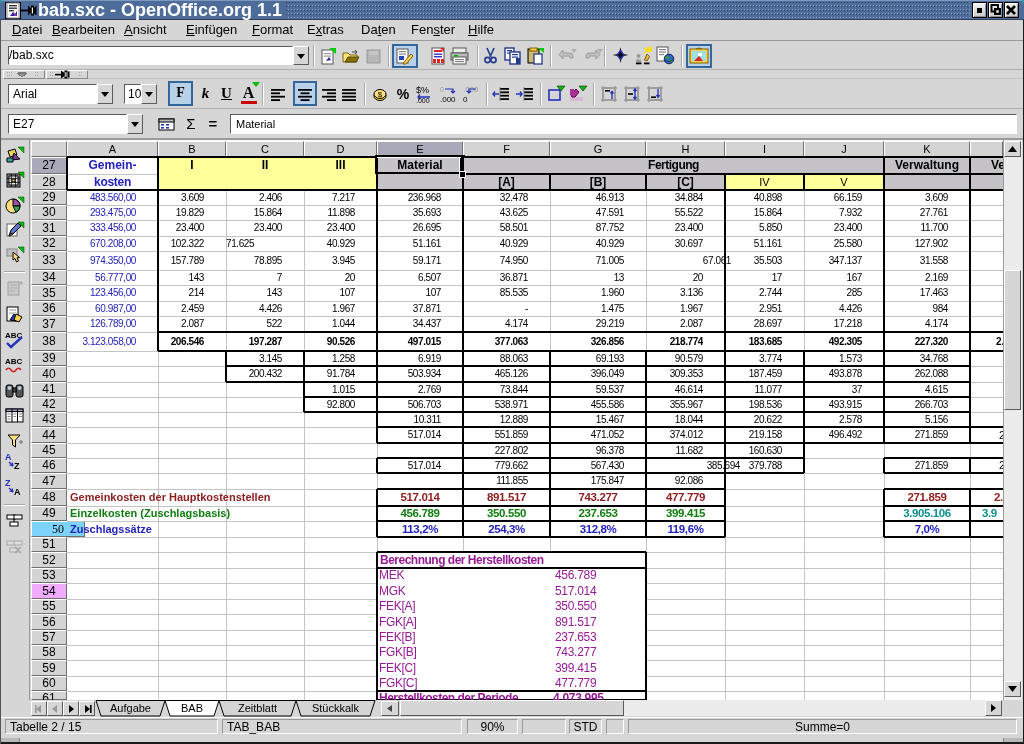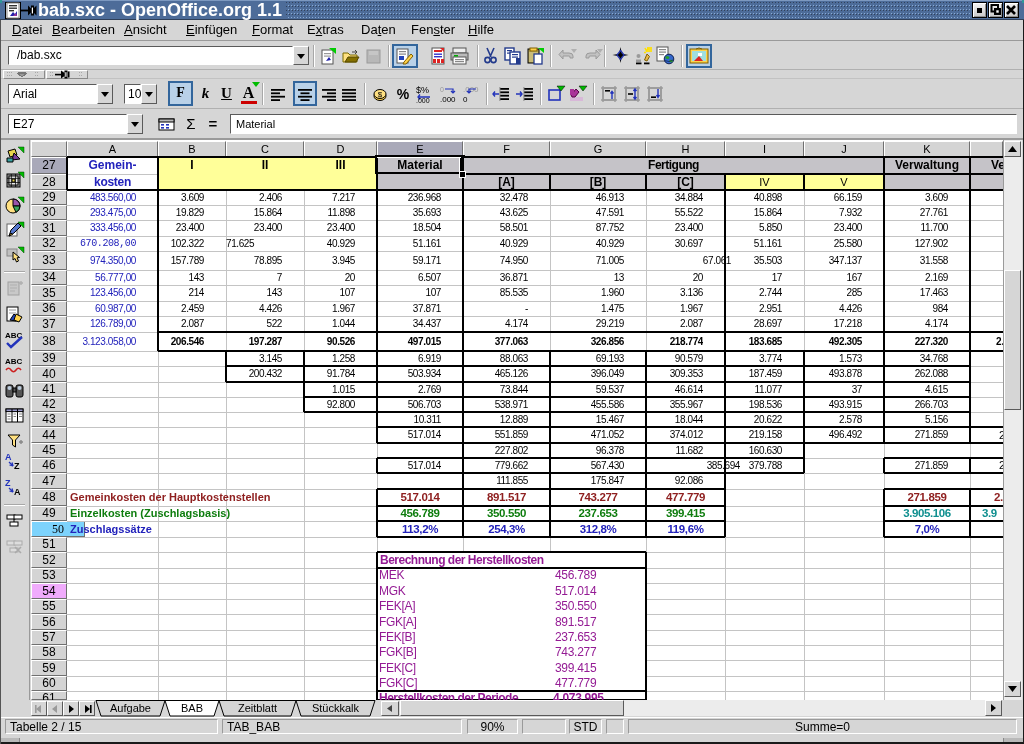--- a/index.html
+++ b/index.html
@@ -58,21 +58,21 @@
 <div style="position:absolute;left:12px;top:20px;width:60px;height:20px;font-size:13px;line-height:20px;color:#000;"><u>D</u>atei</div>
 <div style="position:absolute;left:52px;top:20px;width:60px;height:20px;font-size:13px;line-height:20px;color:#000;"><u>B</u>earbeiten</div>
 <div style="position:absolute;left:124px;top:20px;width:60px;height:20px;font-size:13px;line-height:20px;color:#000;"><u>A</u>nsicht</div>
 <div style="position:absolute;left:186px;top:20px;width:60px;height:20px;font-size:13px;line-height:20px;color:#000;"><u>E</u>infügen</div>
 <div style="position:absolute;left:252px;top:20px;width:60px;height:20px;font-size:13px;line-height:20px;color:#000;"><u>F</u>ormat</div>
 <div style="position:absolute;left:307px;top:20px;width:60px;height:20px;font-size:13px;line-height:20px;color:#000;">E<u>x</u>tras</div>
 <div style="position:absolute;left:361px;top:20px;width:60px;height:20px;font-size:13px;line-height:20px;color:#000;">Da<u>t</u>en</div>
 <div style="position:absolute;left:411px;top:20px;width:60px;height:20px;font-size:13px;line-height:20px;color:#000;">Fen<u>s</u>ter</div>
 <div style="position:absolute;left:468px;top:20px;width:60px;height:20px;font-size:13px;line-height:20px;color:#000;"><u>H</u>ilfe</div>
 <div style="position:absolute;left:0px;top:41px;width:1024px;height:29px;background:#d6d6d6;border-bottom:1px solid #b0b0b0;"></div>
-<div class="sunk" style="left:8px;top:46px;width:285px;height:19px;font-size:12px;line-height:17px;padding-left:8px;">/bab.sxc</div>
+<div class="sunk" style="left:8px;top:46px;width:285px;height:19px;font-size:12px;line-height:17px;padding-left:0;">/bab.sxc</div>
 <div class="btn" style="left:293px;top:46px;width:16px;height:19px;"></div>
 <svg style="left:293px;top:46px" width="16" height="19" viewBox="0 0 16 19">
     <path d="M4 8 L12 8 L8 13 Z" fill="#000"></path>
   </svg>
 <div class="sep" style="left:313px;top:45px;height:22px;"></div>
 <div class="sep" style="left:388px;top:45px;height:22px;"></div>
 <div class="sep" style="left:477px;top:45px;height:22px;"></div>
 <div class="sep" style="left:550px;top:45px;height:22px;"></div>
 <div class="sep" style="left:604px;top:45px;height:22px;"></div>
 <div class="sep" style="left:681px;top:45px;height:22px;"></div>
@@ -708,28 +708,28 @@
 <div style="position:absolute;left:463px;top:205px;width:65px;height:15px;line-height:15px;text-align:right;font-size:10px;overflow:hidden;letter-spacing:-0.4px;">43.625</div>
 <div style="position:absolute;left:550px;top:205px;width:74px;height:15px;line-height:15px;text-align:right;font-size:10px;overflow:hidden;letter-spacing:-0.4px;">47.591</div>
 <div style="position:absolute;left:646px;top:205px;width:57px;height:15px;line-height:15px;text-align:right;font-size:10px;overflow:hidden;letter-spacing:-0.4px;">55.522</div>
 <div style="position:absolute;left:725px;top:205px;width:57px;height:15px;line-height:15px;text-align:right;font-size:10px;overflow:hidden;letter-spacing:-0.4px;">15.864</div>
 <div style="position:absolute;left:804px;top:205px;width:58px;height:15px;line-height:15px;text-align:right;font-size:10px;overflow:hidden;letter-spacing:-0.4px;">7.932</div>
 <div style="position:absolute;left:884px;top:205px;width:64px;height:15px;line-height:15px;text-align:right;font-size:10px;overflow:hidden;letter-spacing:-0.4px;">27.761</div>
 <div style="position:absolute;left:67px;top:220px;width:69px;height:16px;line-height:16px;text-align:right;font-size:10px;overflow:hidden;color:#2222bb;letter-spacing:-0.4px;">333.456,00</div>
 <div style="position:absolute;left:158px;top:220px;width:46px;height:16px;line-height:16px;text-align:right;font-size:10px;overflow:hidden;letter-spacing:-0.4px;">23.400</div>
 <div style="position:absolute;left:226px;top:220px;width:56px;height:16px;line-height:16px;text-align:right;font-size:10px;overflow:hidden;letter-spacing:-0.4px;">23.400</div>
 <div style="position:absolute;left:304px;top:220px;width:51px;height:16px;line-height:16px;text-align:right;font-size:10px;overflow:hidden;letter-spacing:-0.4px;">23.400</div>
-<div style="position:absolute;left:377px;top:220px;width:64px;height:16px;line-height:16px;text-align:right;font-size:10px;overflow:hidden;letter-spacing:-0.4px;">18.504</div>
+<div style="position:absolute;left:377px;top:220px;width:64px;height:16px;line-height:16px;text-align:right;font-size:10px;overflow:hidden;letter-spacing:-0.4px;">26.695</div>
 <div style="position:absolute;left:463px;top:220px;width:65px;height:16px;line-height:16px;text-align:right;font-size:10px;overflow:hidden;letter-spacing:-0.4px;">58.501</div>
 <div style="position:absolute;left:550px;top:220px;width:74px;height:16px;line-height:16px;text-align:right;font-size:10px;overflow:hidden;letter-spacing:-0.4px;">87.752</div>
 <div style="position:absolute;left:646px;top:220px;width:57px;height:16px;line-height:16px;text-align:right;font-size:10px;overflow:hidden;letter-spacing:-0.4px;">23.400</div>
 <div style="position:absolute;left:725px;top:220px;width:57px;height:16px;line-height:16px;text-align:right;font-size:10px;overflow:hidden;letter-spacing:-0.4px;">5.850</div>
 <div style="position:absolute;left:804px;top:220px;width:58px;height:16px;line-height:16px;text-align:right;font-size:10px;overflow:hidden;letter-spacing:-0.4px;">23.400</div>
 <div style="position:absolute;left:884px;top:220px;width:64px;height:16px;line-height:16px;text-align:right;font-size:10px;overflow:hidden;letter-spacing:-0.4px;">11.700</div>
-<div style="position:absolute;left:67px;top:236px;width:69px;height:15px;line-height:15px;text-align:right;font-size:10px;overflow:hidden;color:#2222bb;letter-spacing:-0.4px;font-family:Liberation Mono, monospace;">670.208,00</div>
+<div style="position:absolute;left:67px;top:236px;width:69px;height:15px;line-height:15px;text-align:right;font-size:10px;overflow:hidden;color:#2222bb;letter-spacing:-0.4px;">670.208,00</div>
 <div style="position:absolute;left:158px;top:236px;width:46px;height:15px;line-height:15px;text-align:right;font-size:10px;overflow:hidden;letter-spacing:-0.4px;">102.322</div>
 <div style="position:absolute;left:226px;top:236px;width:56px;height:15px;line-height:15px;text-align:left;font-size:10px;overflow:hidden;letter-spacing:-0.4px;">71.625</div>
 <div style="position:absolute;left:304px;top:236px;width:51px;height:15px;line-height:15px;text-align:right;font-size:10px;overflow:hidden;letter-spacing:-0.4px;">40.929</div>
 <div style="position:absolute;left:377px;top:236px;width:64px;height:15px;line-height:15px;text-align:right;font-size:10px;overflow:hidden;letter-spacing:-0.4px;">51.161</div>
 <div style="position:absolute;left:463px;top:236px;width:65px;height:15px;line-height:15px;text-align:right;font-size:10px;overflow:hidden;letter-spacing:-0.4px;">40.929</div>
 <div style="position:absolute;left:550px;top:236px;width:74px;height:15px;line-height:15px;text-align:right;font-size:10px;overflow:hidden;letter-spacing:-0.4px;">40.929</div>
 <div style="position:absolute;left:646px;top:236px;width:57px;height:15px;line-height:15px;text-align:right;font-size:10px;overflow:hidden;letter-spacing:-0.4px;">30.697</div>
 <div style="position:absolute;left:725px;top:236px;width:57px;height:15px;line-height:15px;text-align:right;font-size:10px;overflow:hidden;letter-spacing:-0.4px;">51.161</div>
 <div style="position:absolute;left:804px;top:236px;width:58px;height:15px;line-height:15px;text-align:right;font-size:10px;overflow:hidden;letter-spacing:-0.4px;">25.580</div>
 <div style="position:absolute;left:884px;top:236px;width:64px;height:15px;line-height:15px;text-align:right;font-size:10px;overflow:hidden;letter-spacing:-0.4px;">127.902</div>

